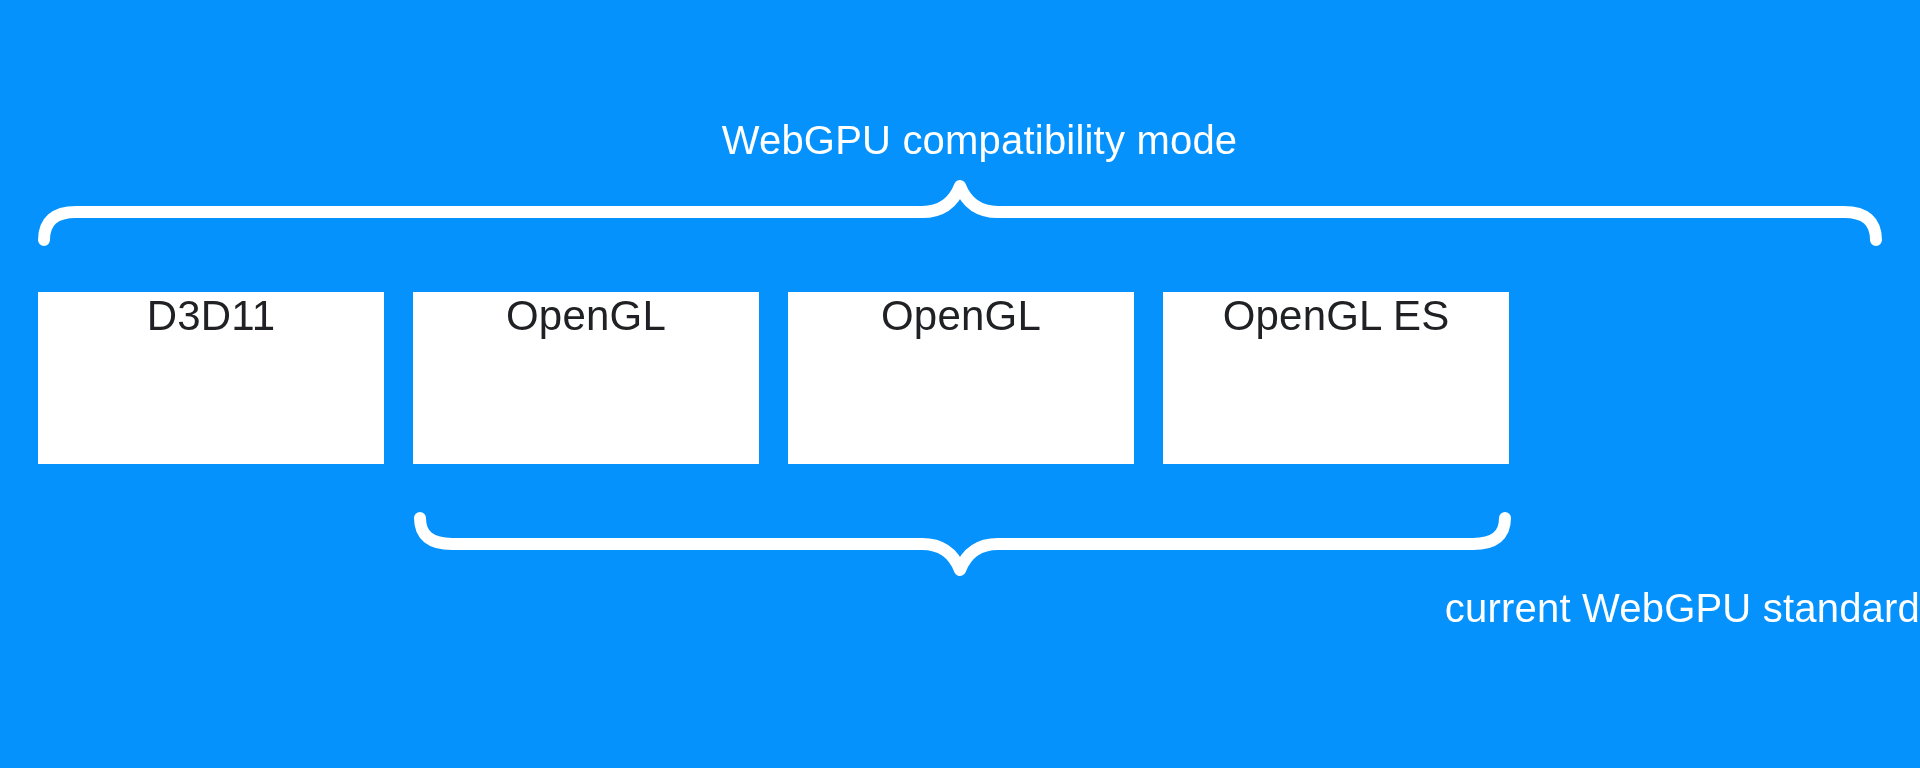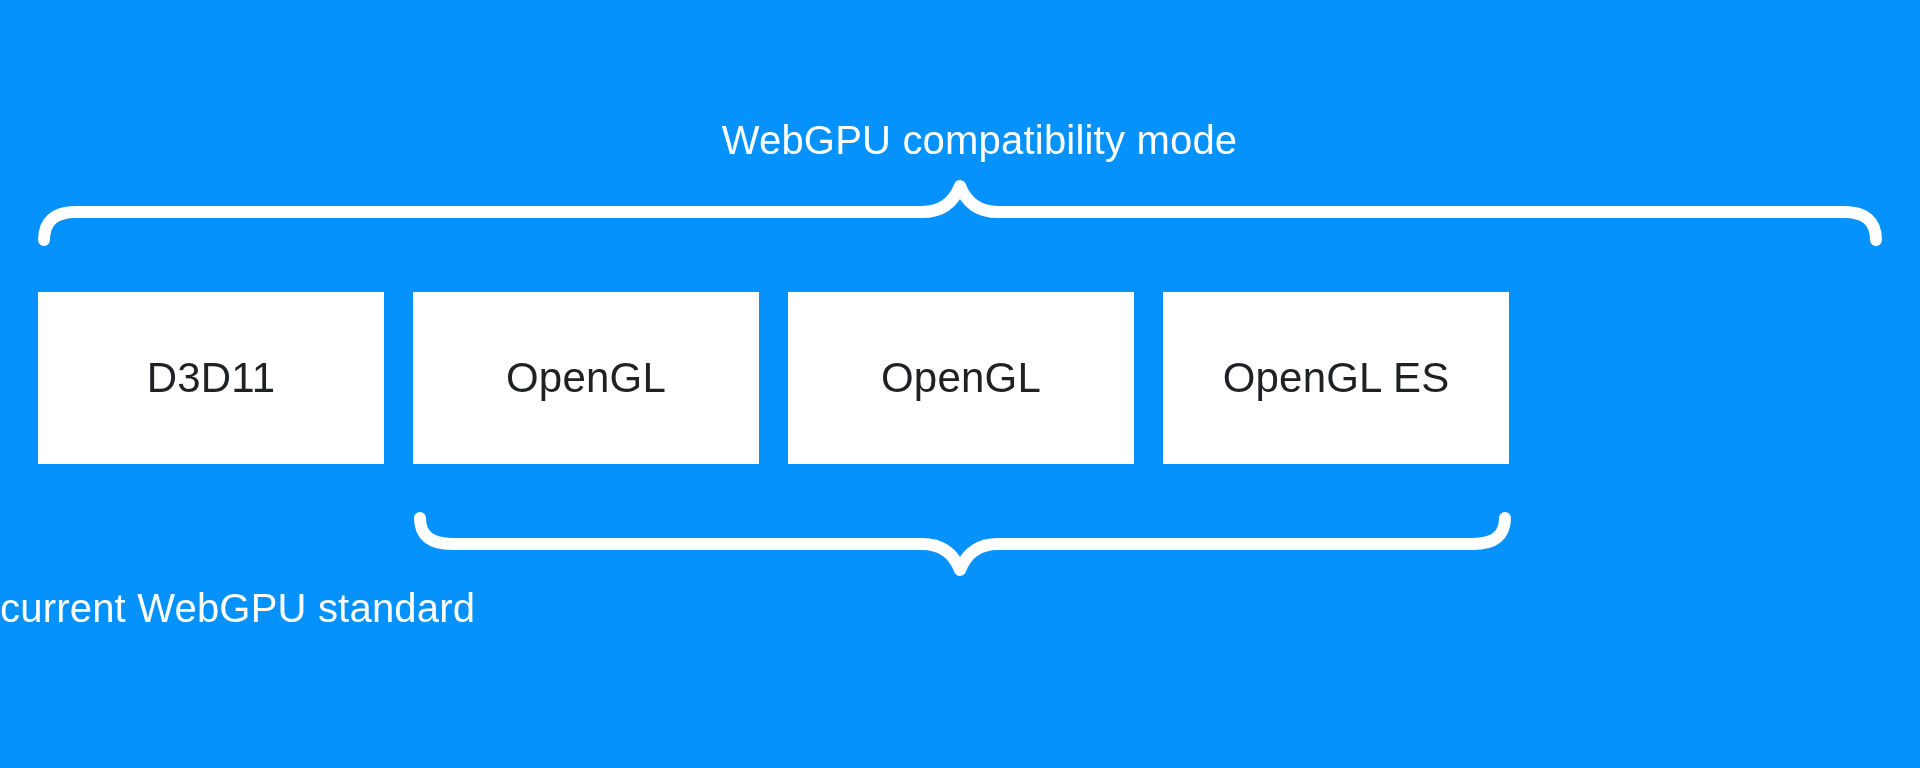--- a/index.html
+++ b/index.html
@@ -25,21 +25,21 @@
     font-weight: 400;
     color: var(--label-text, #ffffff);
     letter-spacing: 0.2px;
     margin-left: 39px;
   }
   .bottom-label {
     position: absolute;
     top: 584px;
     left: 0;
     right: 0;
-    text-align: left;
+    text-align: right;
     font-size: 40px;
     line-height: 48px;
     font-weight: 400;
     color: var(--label-text, #ffffff);
     letter-spacing: 0.2px;
   }
   .brace-layer {
     position: absolute;
     inset: 0;
     width: 1920px;
@@ -58,21 +58,20 @@
     top: 292px;
     left: 38px;
     display: flex;
     gap: 29px;
   }
   .api-box {
     width: 346px;
     height: 172px;
     background: var(--box-background, #ffffff);
     display: flex;
-    align-items: center;
     justify-content: center;
   }
   .api-box span {
     font-size: 42px;
     font-weight: 400;
     color: var(--box-text, #202124);
     letter-spacing: 0.2px;
   }
 </style>
 </head>

